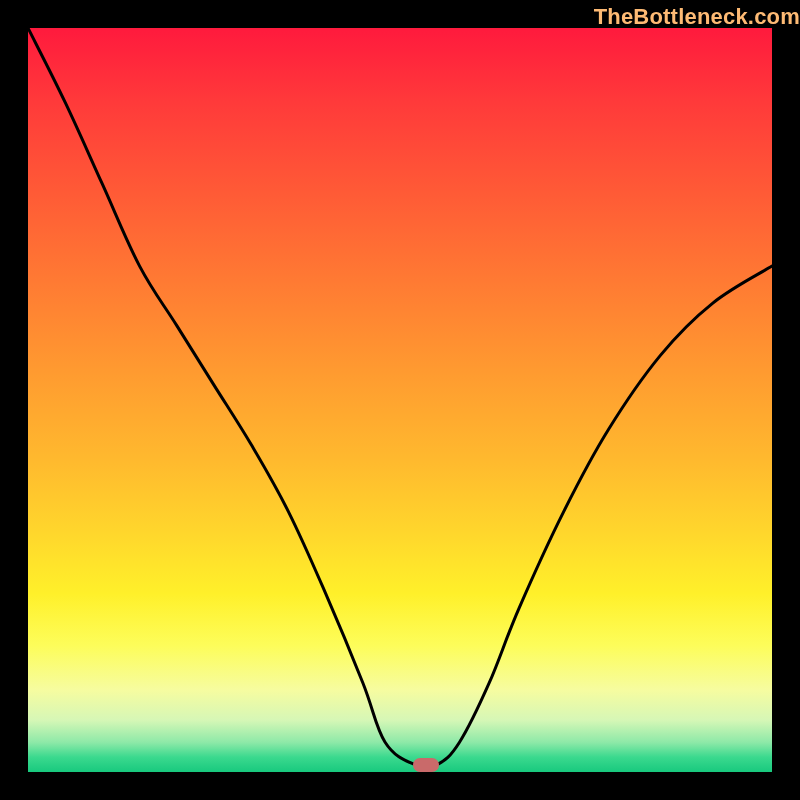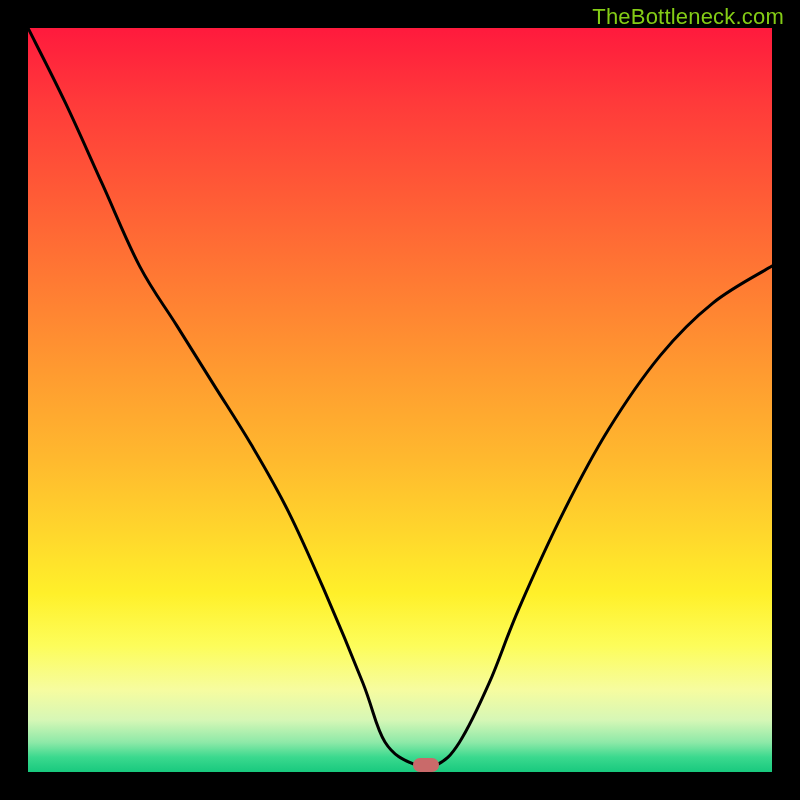--- a/index.html
+++ b/index.html
@@ -61,24 +61,24 @@
     position: absolute;
     width: 26px;
     height: 14px;
     border-radius: 7px;
     background: #c96a6a;
     transform: translate(-50%, -50%);
   }
   .watermark {
     position: absolute;
     top: 4px;
-    right: 16px;
-    color: #84cc16;
+    right: 0;
+    color: #fdba74;
     font-size: 22px;
-    font-weight: 400;
+    font-weight: 700;
     letter-spacing: 0.2px;
     user-select: none;
   }
 </style>
 </head>
 <body>
 
 <div class="frame">
   <div class="watermark">TheBottleneck.com</div>
 

